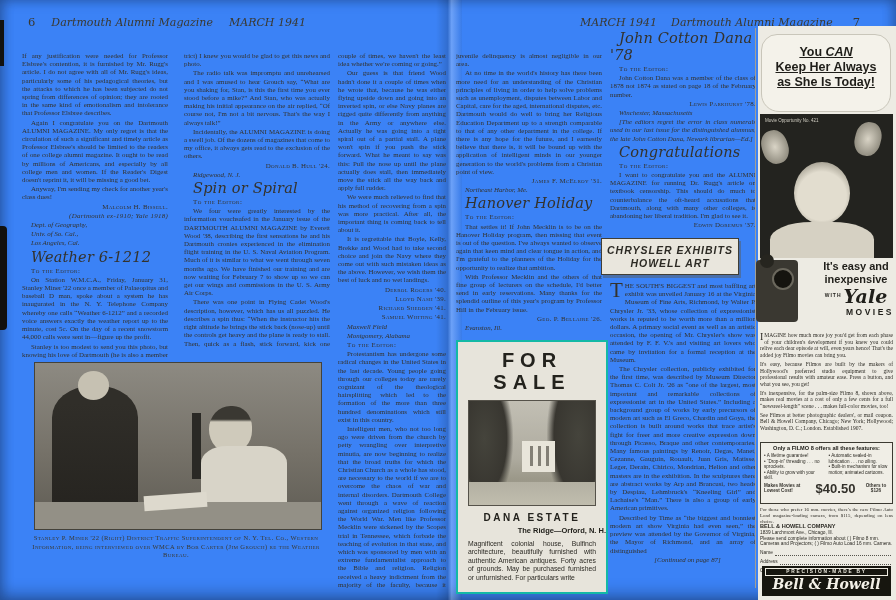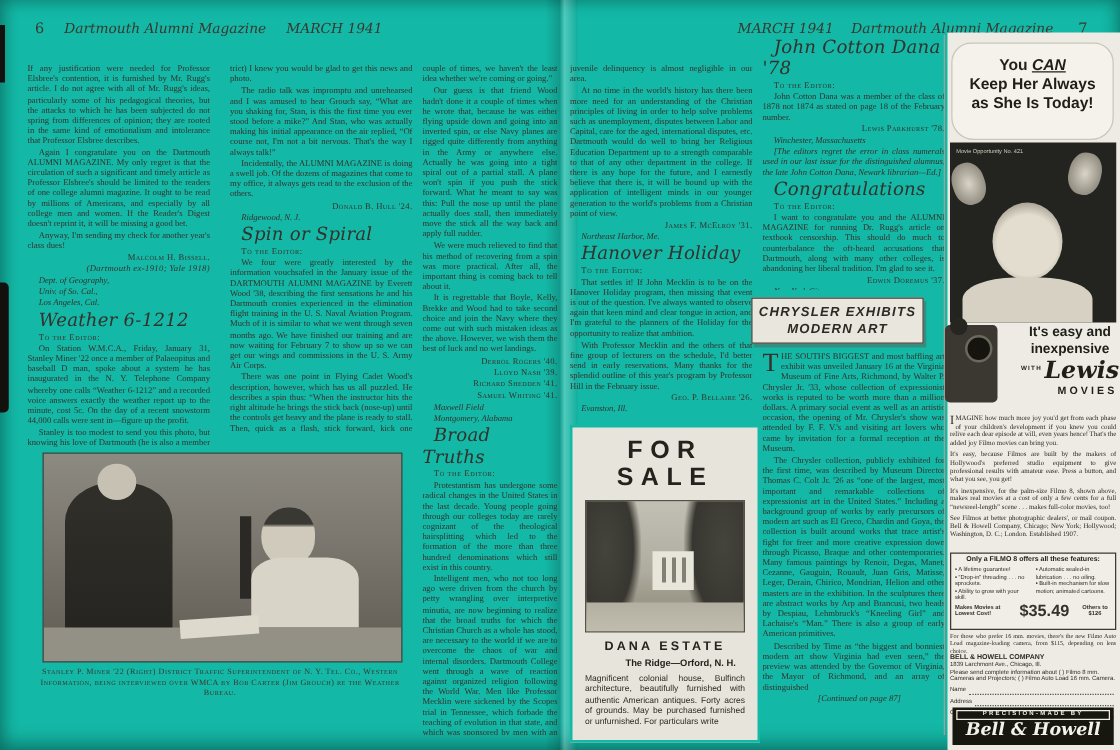--- a/index.html
+++ b/index.html
@@ -1,16 +1,16 @@
 <!DOCTYPE html>
 <html><head>
 <meta charset="utf-8">
 <style>
   html,body{margin:0;padding:0;background:#b9b6ae;}
-  #page{position:relative;width:896px;height:600px;background:#14b8a6;overflow:hidden;
+  #page{position:relative;width:896px;height:600px;background:#3b82f6;overflow:hidden;
         box-shadow:inset 0 -8px 14px rgba(0,0,0,.22), inset 0 6px 10px rgba(0,0,0,.08),
                    inset -6px 0 10px rgba(0,0,0,.10), inset 6px 0 10px rgba(0,0,0,.12);
         font-family:"Liberation Serif",serif;color:#34322c;}
   .gutter{position:absolute;left:436px;top:0;width:26px;height:600px;
           background:linear-gradient(90deg,rgba(0,0,0,0) 0%,rgba(0,0,0,.16) 45%,rgba(255,255,255,.25) 60%,rgba(0,0,0,.05) 100%);}
   .artifact{position:absolute;background:#12110e;}
   .masthead{position:absolute;top:16px;font:italic 11px/13px "DejaVu Serif",serif;color:#3a382f;white-space:nowrap;}
   .masthead .pg{font-style:normal;font-size:11.5px;margin:0 16px 0 0;}
   .masthead .dt{margin-left:16px;}
   .masthead-r .pg{margin:0 0 0 20px;}
@@ -50,29 +50,29 @@
   .forsale{position:absolute;border:2px solid #14b8a6;background:#e7e4db;overflow:hidden;}
   .fs-banner{font:800 20px/22px "Liberation Sans",sans-serif;letter-spacing:6px;text-align:center;margin-top:7px;color:#23221d;}
   .fs-photo{position:relative;margin:7px 10px 0;height:104px;border:1px solid #55524a;overflow:hidden;
             background:linear-gradient(180deg,#c2bfb4 0%,#aeab9f 55%,#9b9889 75%,#a7a496 100%);}
   .fs-tree{position:absolute;background:radial-gradient(ellipse at 50% 40%,#45443c 0%,#383630 55%,transparent 72%);}
   .fs-house{position:absolute;left:42%;top:38%;width:26%;height:30%;background:#e8e5da;}
   .fs-house-win{position:absolute;left:10%;top:18%;width:80%;height:64%;
             background:repeating-linear-gradient(90deg,transparent 0 5px,#57544b 5px 8px);opacity:.7;}
   .fs-lawn{position:absolute;left:0;bottom:0;width:100%;height:22%;background:linear-gradient(180deg,#b3b0a2,#c0bdae);}
   .fs-estate{font:800 10px/12px "Liberation Sans",sans-serif;letter-spacing:2.5px;text-align:center;margin-top:6px;color:#23221d;}
-  .fs-loc{font:700 7.5px/9px "Liberation Sans",sans-serif;text-align:center;margin-top:2px;color:#23221d;padding-left:25px;}
+  .fs-loc{font:700 7.5px/9px "Liberation Sans",sans-serif;text-align:right;margin-top:2px;color:#23221d;padding-left:25px;}
   .fs-body{font:6.8px/8.4px "Liberation Sans",sans-serif;text-align:justify;margin:5px 10px 0;color:#2c2a24;}
   .fs-co{font:800 18px/20px "Liberation Sans",sans-serif;letter-spacing:2px;text-align:center;margin-top:7px;color:#23221d;}
 
   
   .ad-paper{position:absolute;left:758px;top:26px;width:138px;height:574px;background:#edebe3;}
   .bubble{position:absolute;left:761px;top:34px;width:130px;height:78px;background:#f4f2ea;border:1px solid #c9c6ba;
           border-radius:16px 16px 18px 18px;text-align:center;padding-top:10px;box-sizing:border-box;}
-  .bubble div{font:800 12.5px/15px "Liberation Sans",sans-serif;color:#1f1e19;}
+  .bubble div{font:800 12.5px/15px "Liberation Sans",sans-serif;color:#1f1e19;text-decoration:underline;}
   .bubble .can{font-style:italic;text-decoration:underline;}
   .baby{position:absolute;left:760px;top:114px;width:133px;height:144px;background:#23231f;overflow:hidden;}
   .baby-note{position:absolute;left:5px;top:4px;font:4.5px/5px "Liberation Sans",sans-serif;color:#cfccc0;}
   .baby-hand{position:absolute;width:26px;height:34px;border-radius:45%;background:radial-gradient(#d9d4c6,#8f8b7e 75%,transparent 80%);}
   .baby-face{position:absolute;left:34px;top:48px;width:56px;height:62px;border-radius:50%;
              background:radial-gradient(circle at 50% 55%,#e2ddcf 0 55%,#a29d8f 80%,transparent 90%);}
   .baby-dress{position:absolute;left:10px;bottom:-8px;width:104px;height:44px;border-radius:40% 40% 0 0;background:#d6d1c3;}
   .tagzone{position:absolute;left:760px;top:258px;width:133px;height:72px;}
   .camera{position:absolute;left:-4px;top:2px;width:42px;height:62px;background:#3a3831;border-radius:4px;}
   .camera-lens{position:absolute;right:4px;top:8px;width:18px;height:18px;border-radius:50%;background:#15140f;border:2px solid #6b685d;}
@@ -149,41 +149,40 @@
     <p class="ni">couple of times, we haven't the least idea whether we're coming or going.”</p>
     <p>Our guess is that friend Wood hadn't done it a couple of times when he wrote that, because he was either flying upside down and going into an inverted spin, or else Navy planes are rigged quite differently from anything in the Army or anywhere else. Actually he was going into a tight spiral out of a partial stall. A plane won't spin if you push the stick forward. What he meant to say was this: Pull the nose up until the plane actually does stall, then immediately move the stick all the way back and apply full rudder.</p>
     <p>We were much relieved to find that his method of recovering from a spin was more practical. After all, the important thing is coming back to tell about it.</p>
     <p>It is regrettable that Boyle, Kelly, Brekke and Wood had to take second choice and join the Navy where they come out with such mistaken ideas as the above. However, we wish them the best of luck and no wet landings.</p>
     <p class="sig">Derrol Rogers '40.</p>
     <p class="sig">Lloyd Nash '39.</p>
     <p class="sig">Richard Shedden '41.</p>
     <p class="sig">Samuel Whiting '41.</p>
     <p class="place">Maxwell Field</p>
     <p class="place" style="margin-top:0;">Montgomery, Alabama</p>
-    <p class="sec-title">Broad Truths</p>
     <p class="to-editor">To the Editor:</p>
     <p>Protestantism has undergone some radical changes in the United States in the last decade. Young people going through our colleges today are rarely cognizant of the theological hairsplitting which led to the formation of the more than three hundred denominations which still exist in this country.</p>
     <p>Intelligent men, who not too long ago were driven from the church by petty wrangling over interpretive minutia, are now beginning to realize that the broad truths for which the Christian Church as a whole has stood, are necessary to the world if we are to overcome the chaos of war and internal disorders. Dartmouth College went through a wave of reaction against organized religion following the World War. Men like Professor Mecklin were sickened by the Scopes trial in Tennessee, which forbade the teaching of evolution in that state, and which was sponsored by men with an extreme fundamentalist approach to the Bible and religion. Religion received a heavy indictment from the majority of the faculty, because it apparently had not been able to catch up with the truths advocated by science.</p>
 
   </div>
 
   <div class="photo" style="left:34px;top:362px;width:286px;height:166px;">
     <div class="ph-man-left"></div>
     <div class="ph-face-left"></div>
     <div class="ph-mic"></div>
     <div class="ph-head-right"></div>
     <div class="ph-shirt-right"></div>
     <div class="ph-desk"></div>
     <div class="ph-papers"></div>
   </div>
   <div class="caption" style="left:28px;top:534px;width:296px;">
     <p>Stanley P. Miner '22 (Right) District Traffic Superintendent of N. Y. Tel. Co., Western Information, being interviewed over WMCA by Bob Carter (Jim Grouch) re the Weather Bureau.</p>
   </div>
 
-  <div class="masthead masthead-r" style="right:26px;">
+  <div class="masthead masthead-r" style="right:36px;">
     <span class="dt">MARCH 1941</span><span>Dartmouth Alumni Magazine</span><span class="pg">7</span>
   </div>
 
   <div class="col" style="left:456px;top:52px;width:146px;height:282px;">
     <p class="ni">juvenile delinquency is almost negligible in our area.</p>
     <p>At no time in the world's history has there been more need for an understanding of the Christian principles of living in order to help solve problems such as unemployment, disputes between Labor and Capital, care for the aged, international disputes, etc. Dartmouth would do well to bring her Religious Education Department up to a strength comparable to that of any other department in the college. If there is any hope for the future, and I earnestly believe that there is, it will be bound up with the application of intelligent minds in our younger generation to the world's problems from a Christian point of view.</p>
     <p class="sig">James F. McElroy '31.</p>
     <p class="place">Northeast Harbor, Me.</p>
     <p class="sec-title">Hanover Holiday</p>
     <p class="to-editor">To the Editor:</p>
@@ -219,21 +218,21 @@
     <p class="ed-note">[The editors regret the error in class numerals used in our last issue for the distinguished alumnus, the late John Cotton Dana, Newark librarian—Ed.]</p>
     <p class="sec-title">Congratulations</p>
     <p class="to-editor">To the Editor:</p>
     <p>I want to congratulate you and the ALUMNI MAGAZINE for running Dr. Rugg's article on textbook censorship. This should do much to counterbalance the oft-heard accusations that Dartmouth, along with many other colleges, is abandoning her liberal tradition. I'm glad to see it.</p>
     <p class="sig">Edwin Doremus '37.</p>
     <p class="place">New York City.</p>
   </div>
 
   <div class="plaque" style="left:601px;top:238px;width:132px;">
     <div>CHRYSLER EXHIBITS</div>
-    <div>MODERN ART</div>
+    <div>HOWELL ART</div>
   </div>
 
   <div class="col" style="left:610px;top:282px;width:146px;height:306px;">
     <p class="ni"><span class="dropcap">T</span><span>HE SOUTH'S BIGGEST and most baffling art exhibit was unveiled January 16 at the Virginia Museum of Fine Arts, Richmond, by Walter P. Chrysler Jr. '33, whose collection of expressionist works is reputed to be worth more than a million dollars. A primary social event as well as an artistic occasion, the opening of Mr. Chrysler's show was attended by F. F. V.'s and visiting art lovers who came by invitation for a formal reception at the Museum.</span></p>
     <p>The Chrysler collection, publicly exhibited for the first time, was described by Museum Director Thomas C. Colt Jr. '26 as “one of the largest, most important and remarkable collections of expressionist art in the United States.” Including a background group of works by early precursors of modern art such as El Greco, Chardin and Goya, the collection is built around works that trace artist's fight for freer and more creative expression down through Picasso, Braque and other contemporaries. Many famous paintings by Renoir, Degas, Manet, Cezanne, Gauguin, Rouault, Juan Gris, Matisse, Leger, Derain, Chirico, Mondrian, Helion and other masters are in the exhibition. In the sculptures there are abstract works by Arp and Brancusi, two heads by Despiau, Lehmbruck's “Kneeling Girl” and Lachaise's “Man.” There is also a group of early American primitives.</p>
     <p>Described by Time as “the biggest and bonniest modern art show Virginia had even seen,” the preview was attended by the Governor of Virginia, the Mayor of Richmond, and an array of distinguished</p>
     <p class="continued">[Continued on page 87]</p>
   </div>
 
   <div class="colrule" style="left:755px;top:28px;height:560px;"></div>
@@ -255,21 +254,21 @@
   </div>
 
   <div class="tagzone">
     <div class="camera">
       <div class="camera-reel"></div>
       <div class="camera-lens"></div>
     </div>
     <div class="tagtext">
       <div class="tag-big">It's easy and</div>
       <div class="tag-big">inexpensive</div>
-      <div><span class="tag-with">WITH</span><span class="tag-brand">Lewis</span></div>
+      <div><span class="tag-with">WITH</span><span class="tag-brand">Yale</span></div>
       <div class="tag-movies">MOVIES</div>
     </div>
   </div>
 
   <div class="ad-body">
     <p><span class="ad-drop">I</span><span>MAGINE how much more joy you'd get from each phase of your children's development if you knew you could relive each dear episode at will, even years hence! That's the added joy Filmo movies can bring you.</span></p>
     <p>It's easy, because Filmos are built by the makers of Hollywood's preferred studio equipment to give professional results with amateur ease. Press a button, and what you see, you get!</p>
     <p>It's inexpensive, for the palm-size Filmo 8, shown above, makes real movies at a cost of only a few cents for a full “newsreel-length” scene . . . makes full-color movies, too!</p>
     <p>See Filmos at better photographic dealers', or mail coupon. Bell &amp; Howell Company, Chicago; New York; Hollywood; Washington, D. C.; London. Established 1907.</p>
   </div>
@@ -282,21 +281,21 @@
         <li>“Drop-in” threading . . . no sprockets.</li>
         <li>Ability to grow with your skill.</li>
       </ul>
       <ul>
         <li>Automatic sealed-in lubrication . . . no oiling.</li>
         <li>Built-in mechanism for slow motion; animated cartoons.</li>
       </ul>
     </div>
     <div class="price-row">
       <span class="price-label">Makes Movies at Lowest Cost!</span>
-      <span class="price-big">$35.49</span>
+      <span class="price-big">$40.50</span>
       <span class="price-oth">Others to $126</span>
     </div>
   </div>
 
   <div class="para16">For those who prefer 16 mm. movies, there's the new Filmo Auto Load magazine-loading camera, from $115, depending on lens choice.</div>
 
   <div class="coupon">
     <div class="cc">BELL &amp; HOWELL COMPANY</div>
     <div>1839 Larchmont Ave., Chicago, Ill.</div>
     <div>Please send complete information about ( ) Filmo 8 mm. Cameras and Projectors; ( ) Filmo Auto Load 16 mm. Camera.</div>

